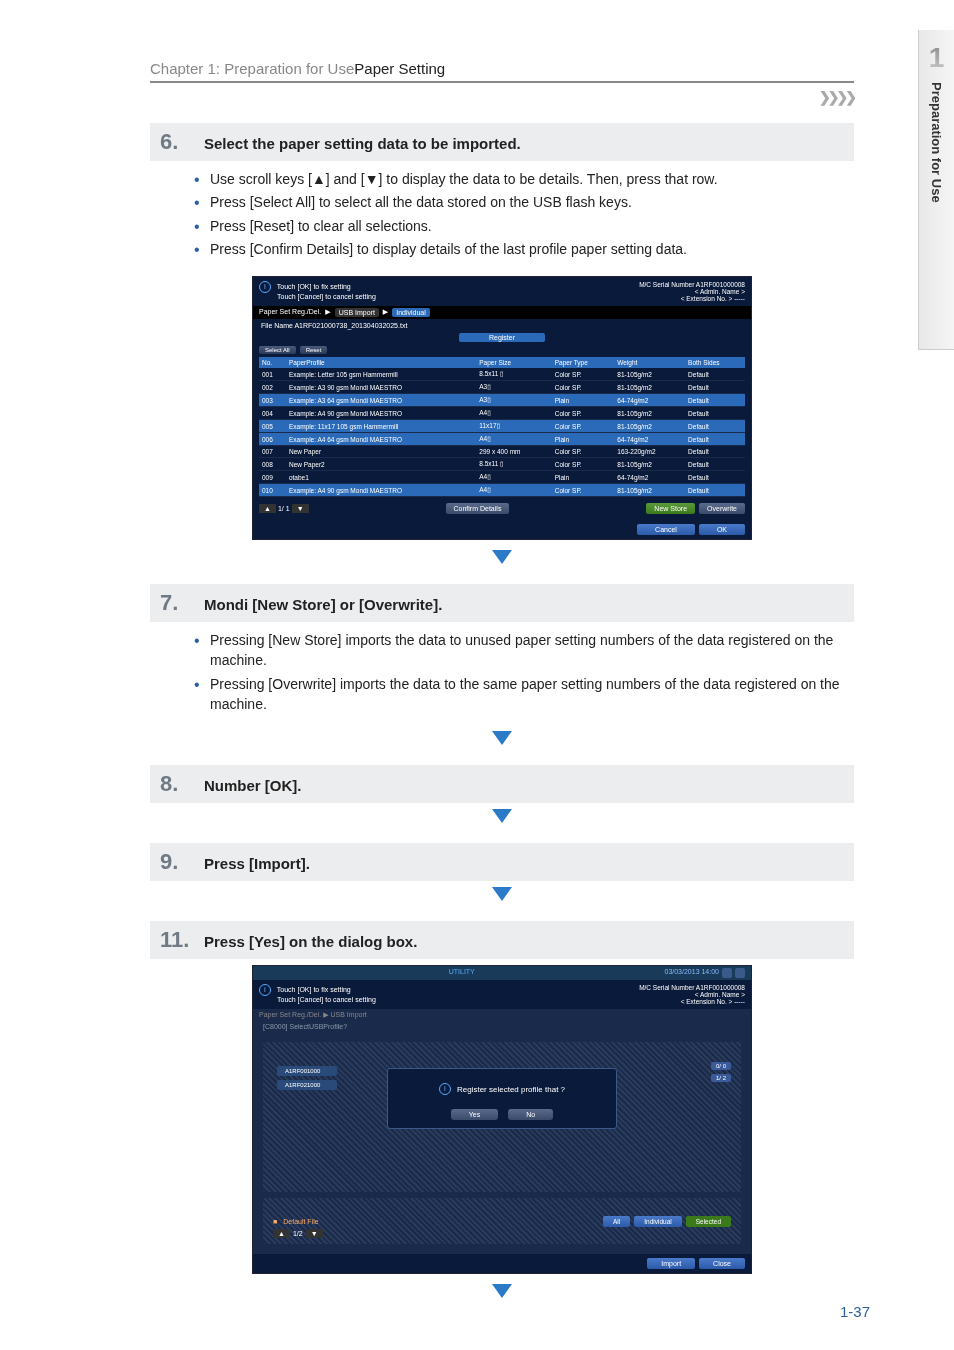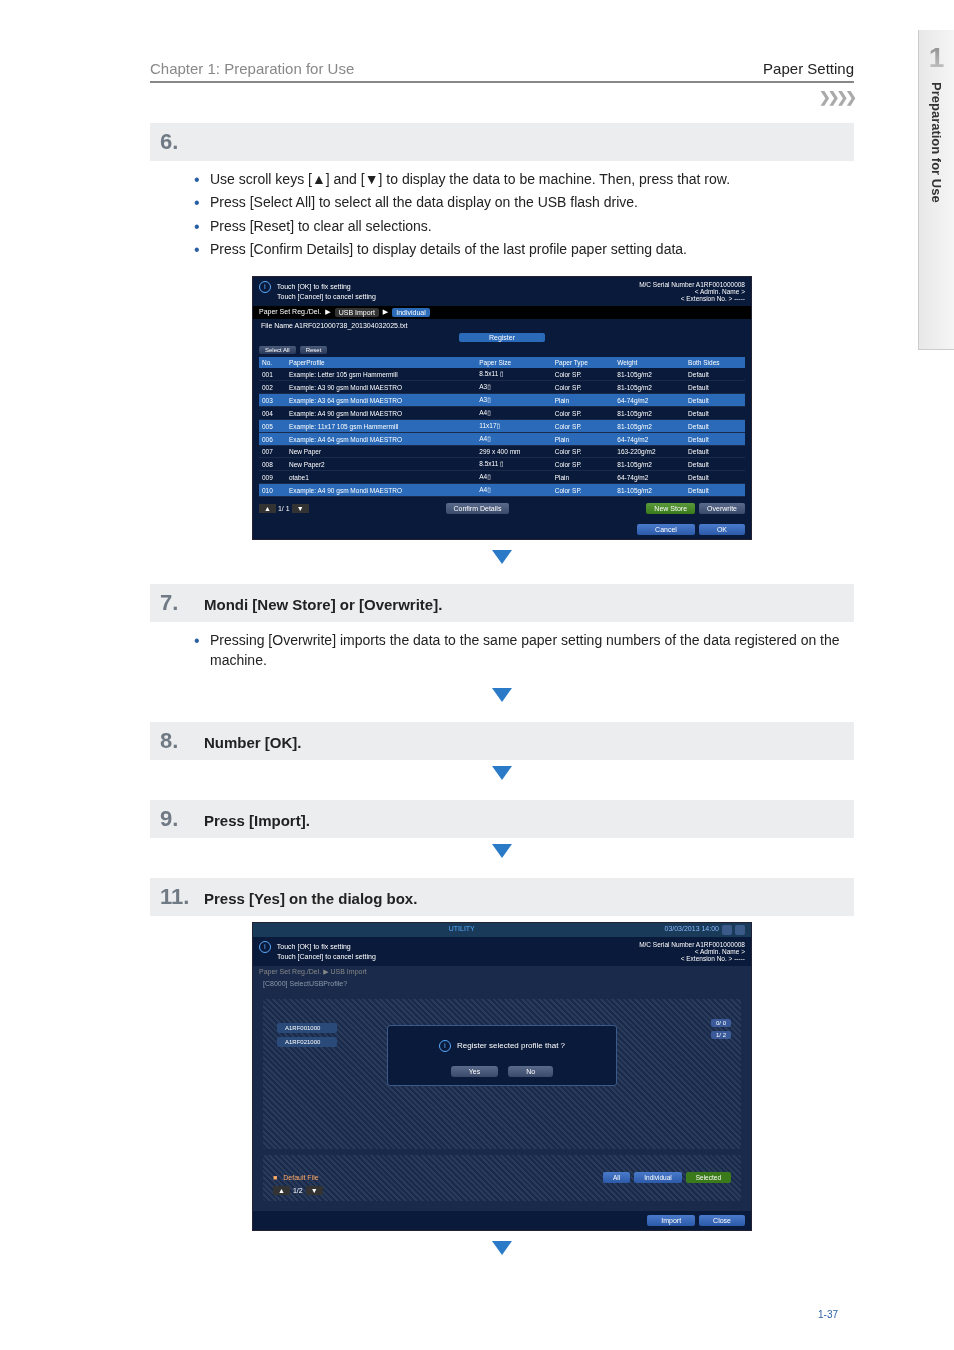--- a/index.html
+++ b/index.html
@@ -41,21 +41,20 @@
     color: #333;
   }
   .content {
     position: absolute;
     left: 150px;
     right: 100px;
     top: 60px;
   }
   .chapter-hdr {
     display: flex;
-    justify-content: space-between;
     align-items: flex-end;
     border-bottom: 2px solid #888;
     padding-bottom: 4px;
     margin-bottom: 6px;
   }
   .chapter-hdr .left {
     font-size: 15px;
     color: #888;
   }
   .chapter-hdr .right {
@@ -207,23 +206,23 @@
   .scr2 .h2left { display:flex; align-items:center; gap:6px; font-size:7px; color:#fa6;}
   .scr2 .h2right { display:flex; gap:4px;}
   .scr2 .h2right .hb { background:linear-gradient(#4a7aca,#2a5aa8); padding:2px 10px; font-size:6.5px; border-radius:2px;}
   .scr2 .navrow { display:flex; gap:3px; position:absolute; left:10px; bottom:6px; align-items:center;}
   .scr2 .navrow .nb2 { background:#333; padding:1px 5px; font-size:7px;}
   .scr2 .bottom-bar2 { display:flex; justify-content:flex-end; gap:4px; padding:4px 6px; background:#0a1a3a;}
   .scr2 .bottom-bar2 .bb2 { background:linear-gradient(#4a7aca,#2a5aa8); padding:2px 14px; font-size:7px; border-radius:2px;}
 
   .page-num {
     position:absolute;
-    right: 116px;
+    right: 84px;
     bottom: 30px;
-    font-size: 10px;
+    font-size: 15px;
     color:#2a5fa3;
   }
 </style>
 </head>
 <body>
 
 <div class="side-tab">
   <div class="big-num">1</div>
   <div class="vtext">Preparation for Use</div>
 </div>
@@ -232,24 +231,25 @@
 
   <div class="chapter-hdr">
     <div class="left">Chapter 1: Preparation for Use</div>
     <div class="right">Paper Setting</div>
   </div>
   <div class="chevrons">❯❯❯❯</div>
 
   <div class="step">
     <div class="step-head">
       <span class="step-num">6.</span>
+      <span class="step-title">Select the paper setting data to be imported.</span>
     </div>
     <ul class="bullets">
-      <li>Use scroll keys [▲] and [▼] to display the data to be machine. Then, press that row.</li>
-      <li>Press [Select All] to select all the data display on the USB flash drive.</li>
+      <li>Use scroll keys [▲] and [▼] to display the data to be details. Then, press that row.</li>
+      <li>Press [Select All] to select all the data stored on the USB flash keys.</li>
       <li>Press [Reset] to clear all selections.</li>
       <li>Press [Confirm Details] to display details of the last profile paper setting data.</li>
     </ul>
 
     <div class="scr1 screenshot">
       <div class="topbar">
         <div>
           <span class="info-icon">i</span>
           <span>Touch [OK] to fix setting</span><br>
           <span style="margin-left:18px">Touch [Cancel] to cancel setting</span>
@@ -391,20 +391,21 @@
         </svg>
     </div>
   </div>
 
   <div class="step">
     <div class="step-head">
       <span class="step-num">7.</span>
       <span class="step-title">Mondi [New Store] or [Overwrite].</span>
     </div>
     <ul class="bullets">
+      <li>Pressing [New Store] imports the data to unused paper setting numbers of the data registered on the machine.</li>
       <li>Pressing [Overwrite] imports the data to the same paper setting numbers of the data registered on the machine.</li>
     </ul>
     <div class="down-arrow">
       <svg viewBox="0 0 20 14">
           <polygon points="0,0 20,0 10,14" fill="#2a7ac8"></polygon>
         </svg>
     </div>
   </div>
 
   <div class="step">

